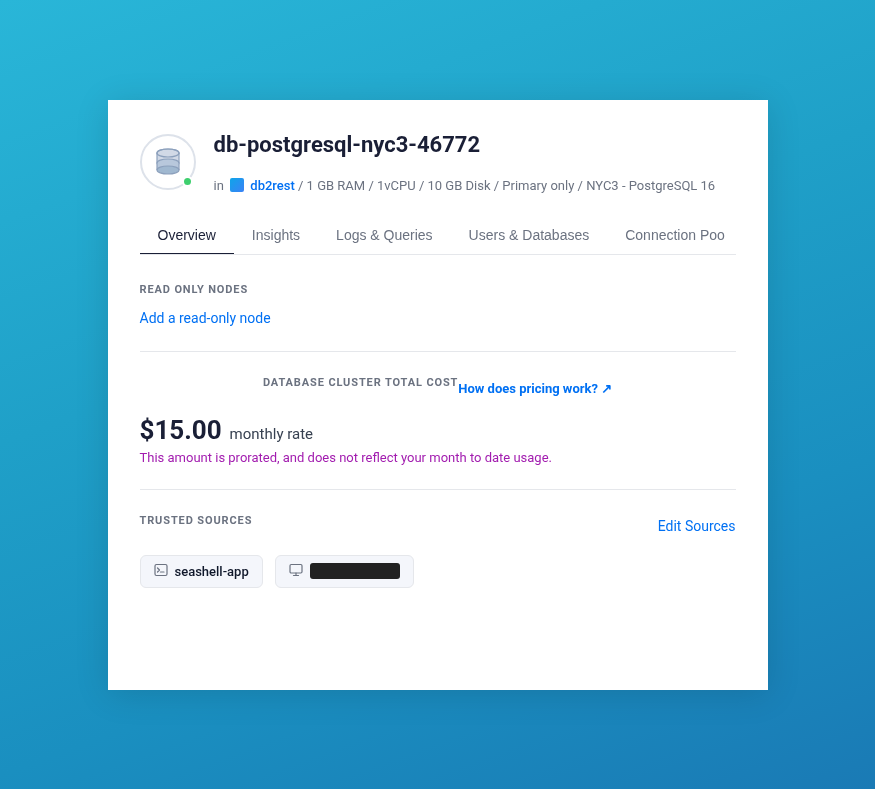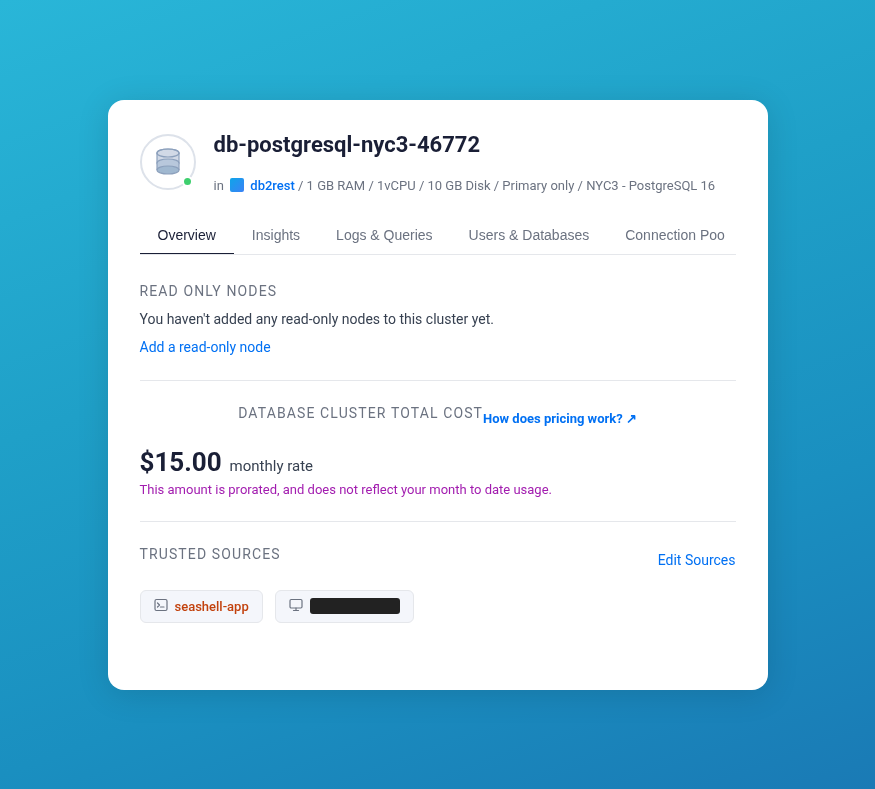--- a/index.html
+++ b/index.html
@@ -9,21 +9,21 @@
       height: 789px;
       background: linear-gradient(160deg, #29b6d8 0%, #1fa0c8 40%, #1a8fc0 70%, #1a7ab5 100%);
       display: flex;
       align-items: center;
       justify-content: center;
       font-family: -apple-system, BlinkMacSystemFont, 'Segoe UI', Roboto, sans-serif;
     }
 
     .card {
       background: #fff;
-      border-radius: 16px;
+      border-radius: 0;
       width: 660px;
       min-height: 590px;
       padding: 32px 32px 36px 32px;
       box-shadow: 0 4px 32px rgba(0,0,0,0.13);
     }
 
     .header {
       display: flex;
       align-items: center;
       gap: 18px;
@@ -96,22 +96,22 @@
       margin-bottom: -1.5px;
     }
 
     .tab.active {
       color: #1a1f36;
       border-bottom: 2.5px solid #1a1f36;
       background: #fff;
     }
 
     .section-title {
-      font-size: 14px;
-      font-weight: 400;
+      font-size: 11px;
+      font-weight: 700;
       letter-spacing: 0.08em;
       color: #6b7280;
       text-transform: uppercase;
       margin-bottom: 12px;
     }
 
     .section-text {
       font-size: 14px;
       color: #374151;
       margin-bottom: 10px;
@@ -172,21 +172,21 @@
 
     .source-badge {
       display: flex;
       align-items: center;
       gap: 7px;
       background: #f4f6fb;
       border: 1px solid #e5e7eb;
       border-radius: 6px;
       padding: 7px 13px;
       font-size: 13px;
-      color: #c2410c;
+      color: #0f172a;
       font-weight: 500;
     }
 
     .source-icon {
       color: #6b7280;
       font-size: 14px;
     }
 
     .redacted-bar {
       display: inline-block;
@@ -243,21 +243,20 @@
   <div class="tabs">
     <button class="tab active">Overview</button>
     <button class="tab">Insights</button>
     <button class="tab">Logs &amp; Queries</button>
     <button class="tab">Users &amp; Databases</button>
     <button class="tab">Connection Poo</button>
   </div>
 
   <div>
     <div class="section-title">READ ONLY NODES</div>
-    <p class="section-text">You haven't added any read-only nodes to this cluster yet.</p>
     <a class="link-blue">Add a read-only node</a>
   </div>
 
   <hr class="divider">
 
   <div>
     <div class="cost-header">
       <div class="section-title">DATABASE CLUSTER TOTAL COST</div>
       <a class="pricing-link">How does pricing work? ↗</a>
     </div>

